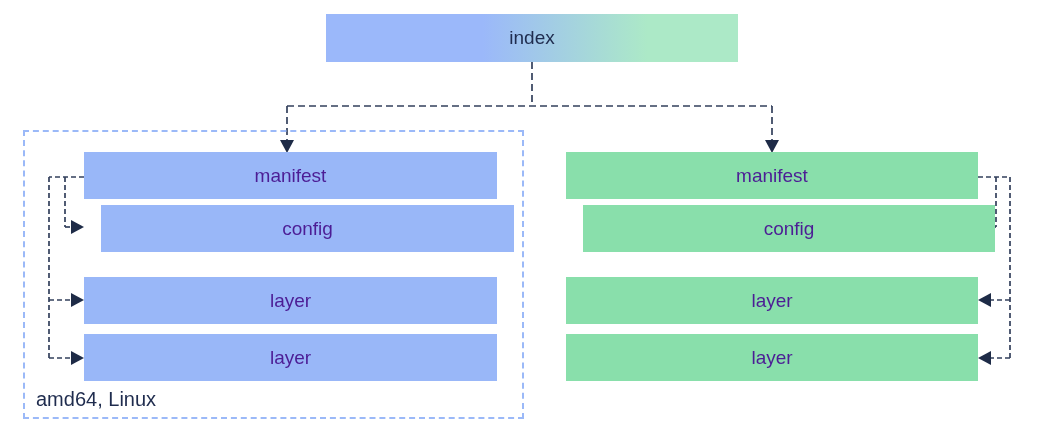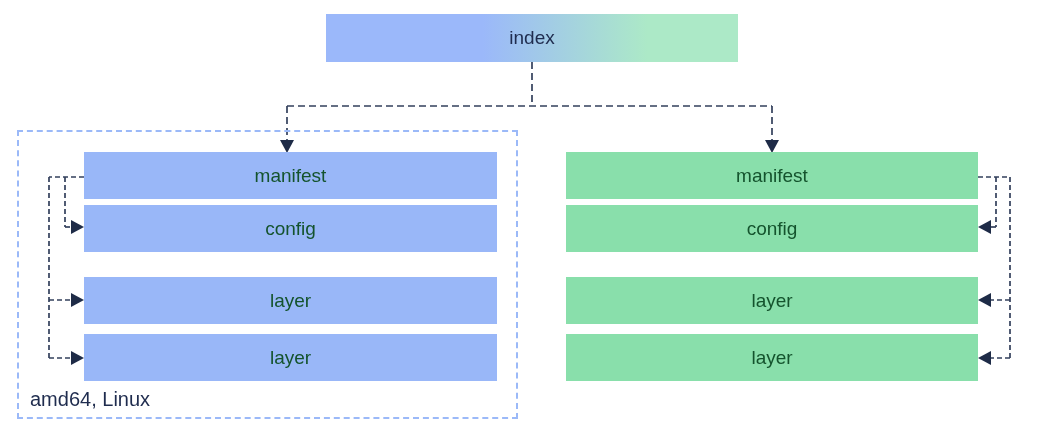--- a/index.html
+++ b/index.html
@@ -14,35 +14,35 @@
   .index-node{
     position:absolute;left:326px;top:14px;width:412px;height:48px;
     background:linear-gradient(90deg,#9bb8fa 0%,#9bb8fa 38%,#ace9c7 78%,#ace9c7 100%);
     display:flex;align-items:center;justify-content:center;
     font-size:19px;color:#1f2c4e;
   }
   .platform{
     position:absolute;top:130px;height:289px;
     box-sizing:border-box;
   }
-  .platform.amd64{left:17px;width:501px;border:2px dashed #9bb9f8;}
+  .platform.amd64{left:23px;width:501px;border:2px dashed #9bb9f8;}
   .platform.arm64{left:546px;width:499px;border:2px dashed #8ce0ae;}
   .platform-label{
     position:absolute;left:11px;bottom:6px;
     font-size:20px;color:#1f2c4e;white-space:nowrap;
   }
   .node{
     position:absolute;height:47px;
     display:flex;align-items:center;justify-content:center;
-    font-size:19px;color:#14532d;
+    font-size:19px;color:#4c1d95;
   }
   .node.blue{background:#99b7f8;left:84px;width:413px;}
   .node.green{background:#89dfab;left:566px;width:412px;}
   .t-manifest{top:152px;}
-  .t-config{top:205px;}
+  .t-config{top:205px;margin-left:17px;}
   .t-layer1{top:277px;}
   .t-layer2{top:334px;}
   svg.overlay{
     position:absolute;left:0;top:0;width:1057px;height:443px;
     pointer-events:none;
   }
   .conn{stroke:#33405c;stroke-width:1.7;fill:none;}
   .conn.top{stroke-dasharray:7 4;}
   .conn.side{stroke-dasharray:5 3;}
   .ah{fill:#1e2b47;stroke:none;}

